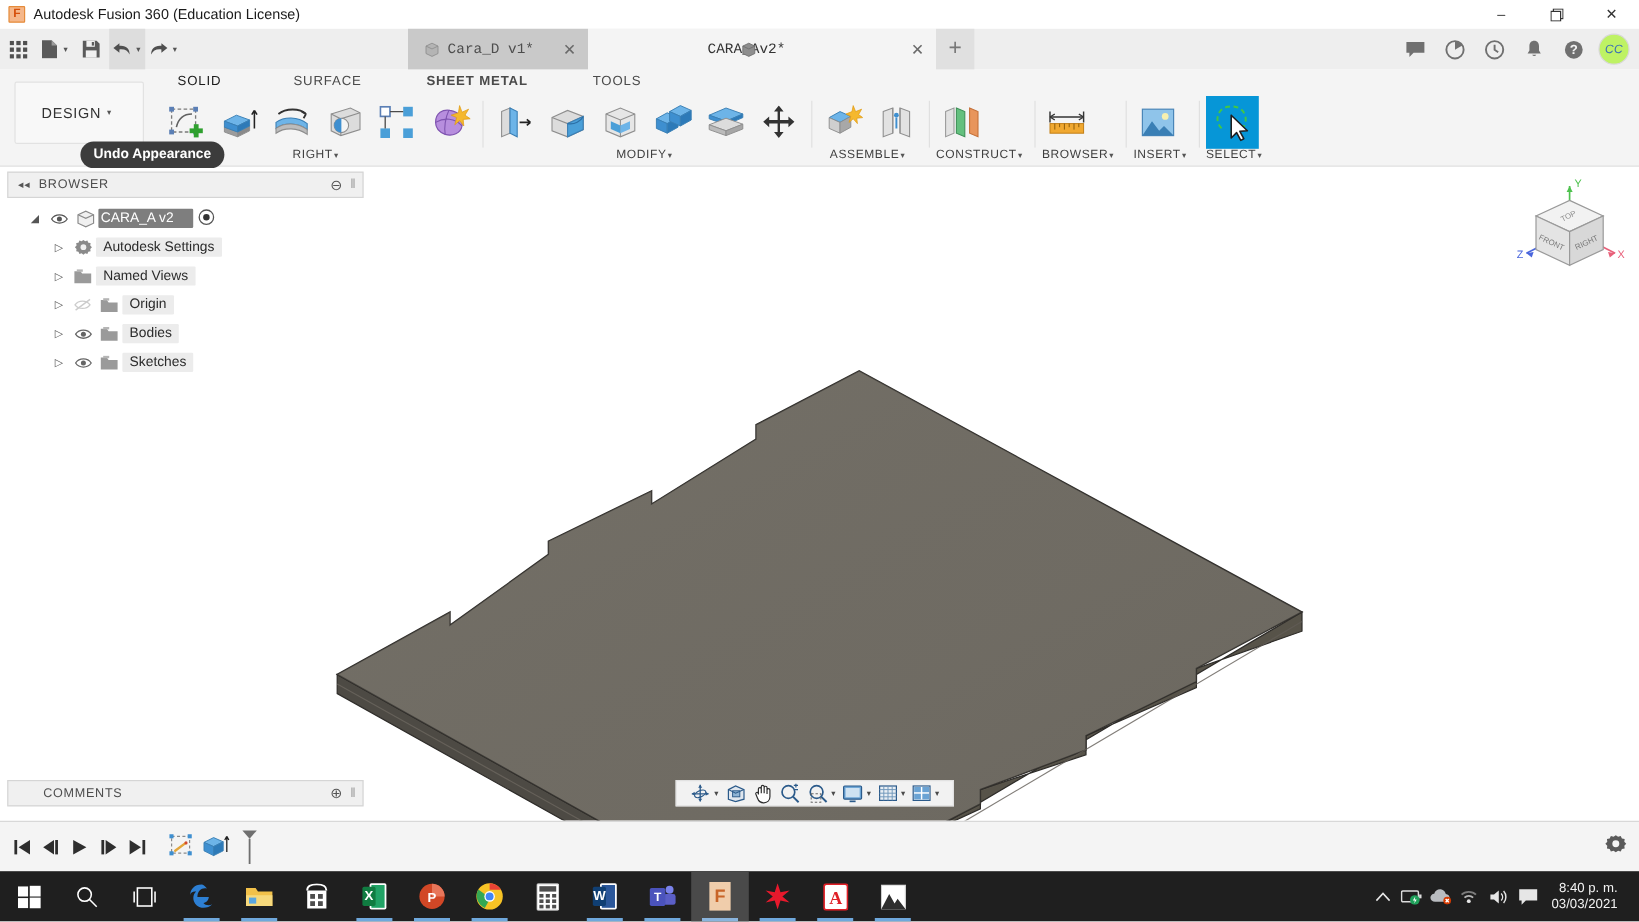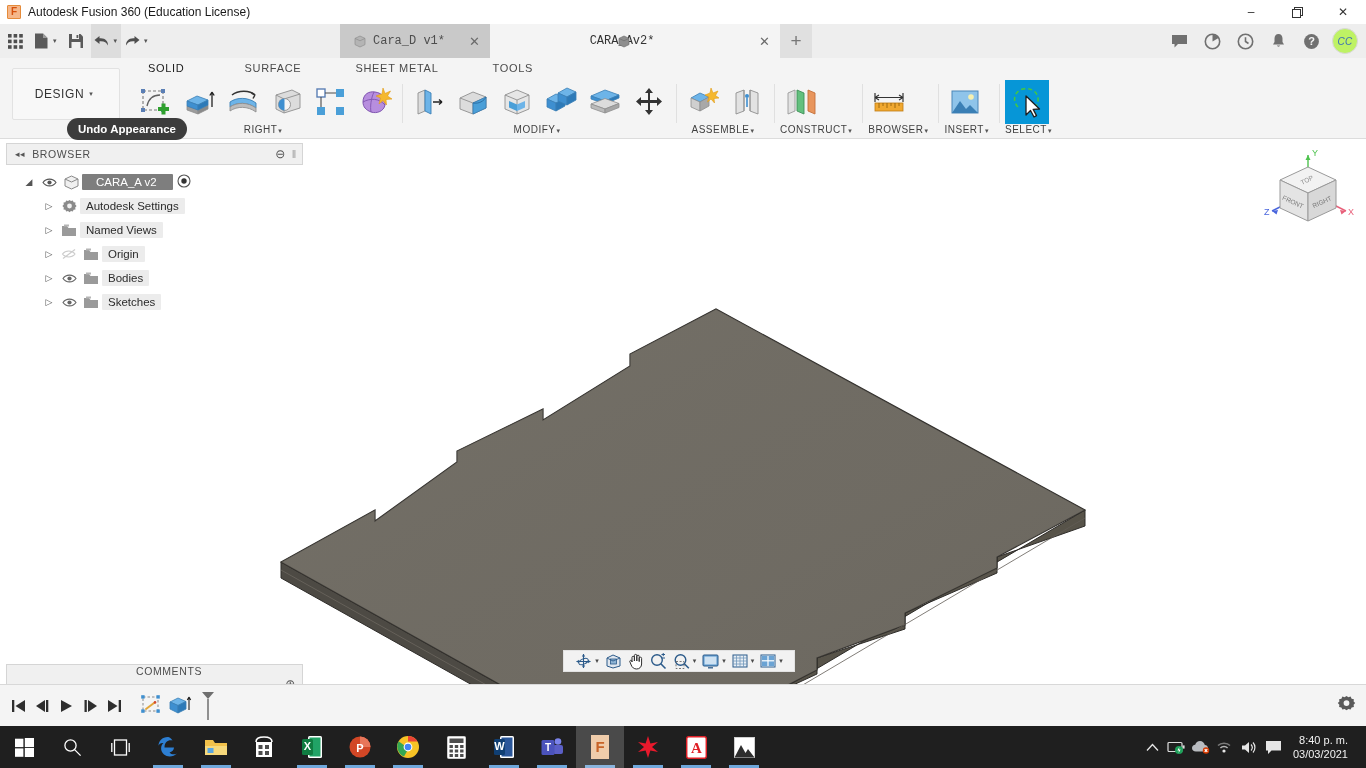--- a/index.html
+++ b/index.html
@@ -121,29 +121,29 @@
   .tree { position: absolute; left: 6px; top: 170px; width: 297px; }
   .tnode {
     display: flex; align-items: center; height: 24px; font-size: 11.5px; color: #2b2b2b;
     padding-left: 18px;
   }
   .tnode .arrow { width: 18px; text-align: center; color: #555; font-size: 9px; }
   .tnode .eye { width: 22px; display: flex; align-items: center; justify-content: center; }
   .tnode .ic { width: 22px; display: flex; align-items: center; justify-content: center; }
   .tnode .lbl { padding: 2px 6px; background: #ececec; border-radius: 1px; }
   .tnode.root { padding-left: 14px; }
-  .tnode.root .lbl { background: #7e7e7e; color: #fff; padding: 2px 16px 2px 14px; }
+  .tnode.root .lbl { background: #7e7e7e; color: #fff; padding: 2px 16px 2px 2px; }
   .tnode .radio { margin-left: 4px; }
 
   
   .comments {
-    position: absolute; left: 6px; top: 664px; width: 297px; height: 22px;
+    position: absolute; left: 6px; top: 650px; width: 297px; height: 22px;
     background: #f0f0f0; border: 1px solid #d5d5d5;
     display: flex; align-items: center; font-size: 10.5px; color: #4d4d4d;
-    letter-spacing: .6px; padding-left: 29px; flex-direction: column;
+    letter-spacing: .6px; padding-left: 29px;
   }
   .comments .plus { margin-left: auto; margin-right: 6px; font-size: 12px; color: #555; }
   .comments .grip { margin-right: 5px; color: #9b9b9b; font-size: 11px; }
 
   
   .canvas {
     position: absolute; left: 0; top: 139px; width: 1366px; height: 545px;
     background: #ffffff; overflow: hidden;
   }
   .viewcube { position: absolute; right: 8px; top: 4px; width: 100px; height: 100px; }
@@ -314,21 +314,21 @@
   <div class="ribbon">
 
     <div class="ws-box">
       <span>DESIGN</span>
       <span class="caret" style="margin-left:5px;">▾</span>
     </div>
 
     <div class="ribbon-tabs">
       <div class="rtab active">SOLID</div>
       <div class="rtab" style="margin-left:36px;">SURFACE</div>
-      <div class="rtab" style="margin-left:30px;">SHEET METAL</div>
+      <div class="rtab" style="margin-left:30px;font-weight:bold;">SHEET METAL</div>
       <div class="rtab" style="margin-left:30px;">TOOLS</div>
     </div>
 
     <div class="groups">
 
       <div class="grp">
         <div class="grp-icons">
           <div class="tool">
             <svg width="32" height="32" viewBox="0 0 32 32">
               <rect x="4" y="5" width="20" height="19" fill="none" stroke="#7a7a7a" stroke-width="1.1" stroke-dasharray="3,2"></rect>

